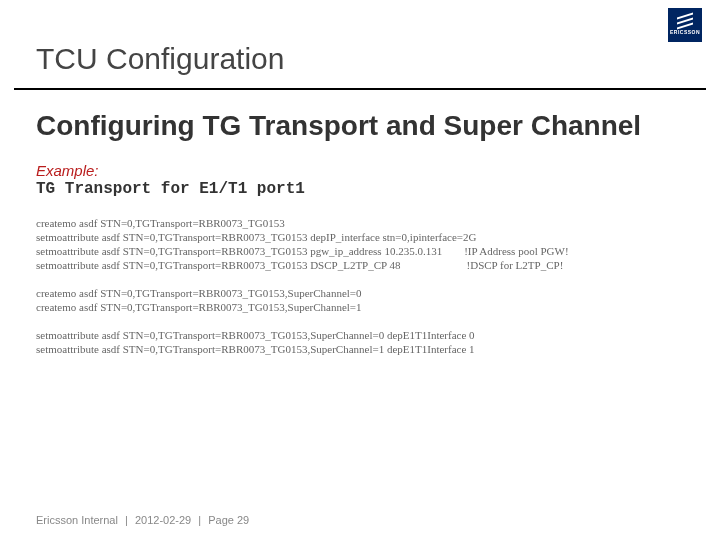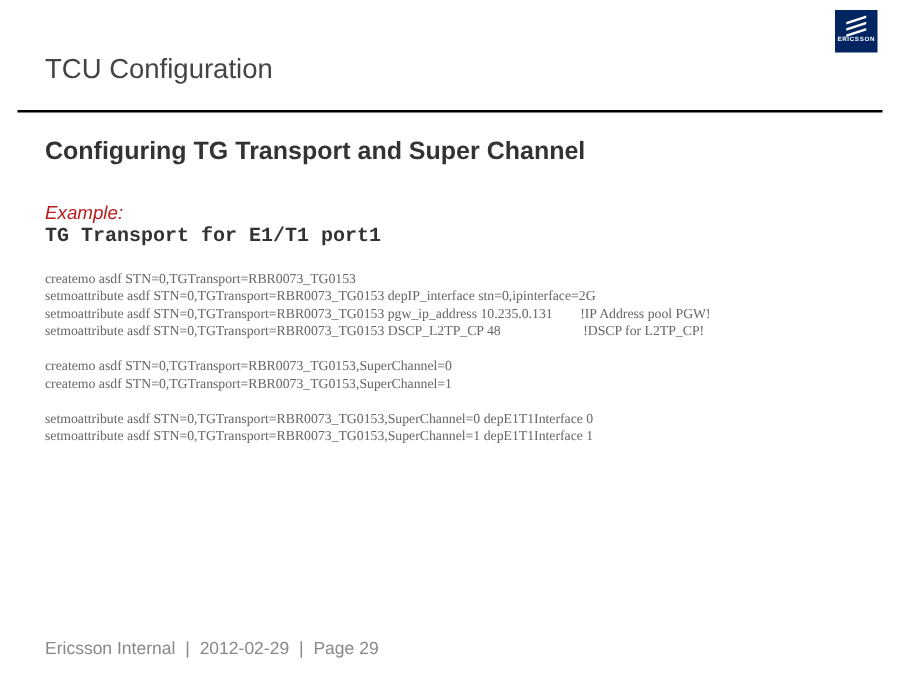--- a/index.html
+++ b/index.html
@@ -41,37 +41,37 @@
   .logo .txt {
     color: #fff;
     font-size: 5px;
     letter-spacing: 0.5px;
     font-weight: bold;
   }
   .slide-title {
     position: absolute;
     top: 42px;
     left: 36px;
-    font-size: 22px;
+    font-size: 30px;
     font-weight: 400;
     color: #444;
   }
   .rule {
     position: absolute;
     top: 88px;
     left: 14px;
     width: 692px;
     height: 2px;
     background: #000;
   }
   .subtitle {
     position: absolute;
     top: 110px;
     left: 36px;
-    font-size: 20px;
+    font-size: 28px;
     font-weight: bold;
     color: #333;
   }
   .example-label {
     position: absolute;
     top: 162px;
     left: 36px;
     font-size: 15px;
     color: #b91c1c;
     font-style: italic;
@@ -92,21 +92,21 @@
     font-size: 11px;
     line-height: 14px;
     color: #666;
     white-space: pre;
     font-family: Liberation Serif, serif;
   }
   .footer {
     position: absolute;
     bottom: 14px;
     left: 36px;
-    font-size: 14px;
+    font-size: 11px;
     color: #888;
   }
   .footer .sep { margin: 0 4px; }
 </style>
 </head>
 <body>
 
 <div class="logo">
   <div class="stripes">
       <div></div>

